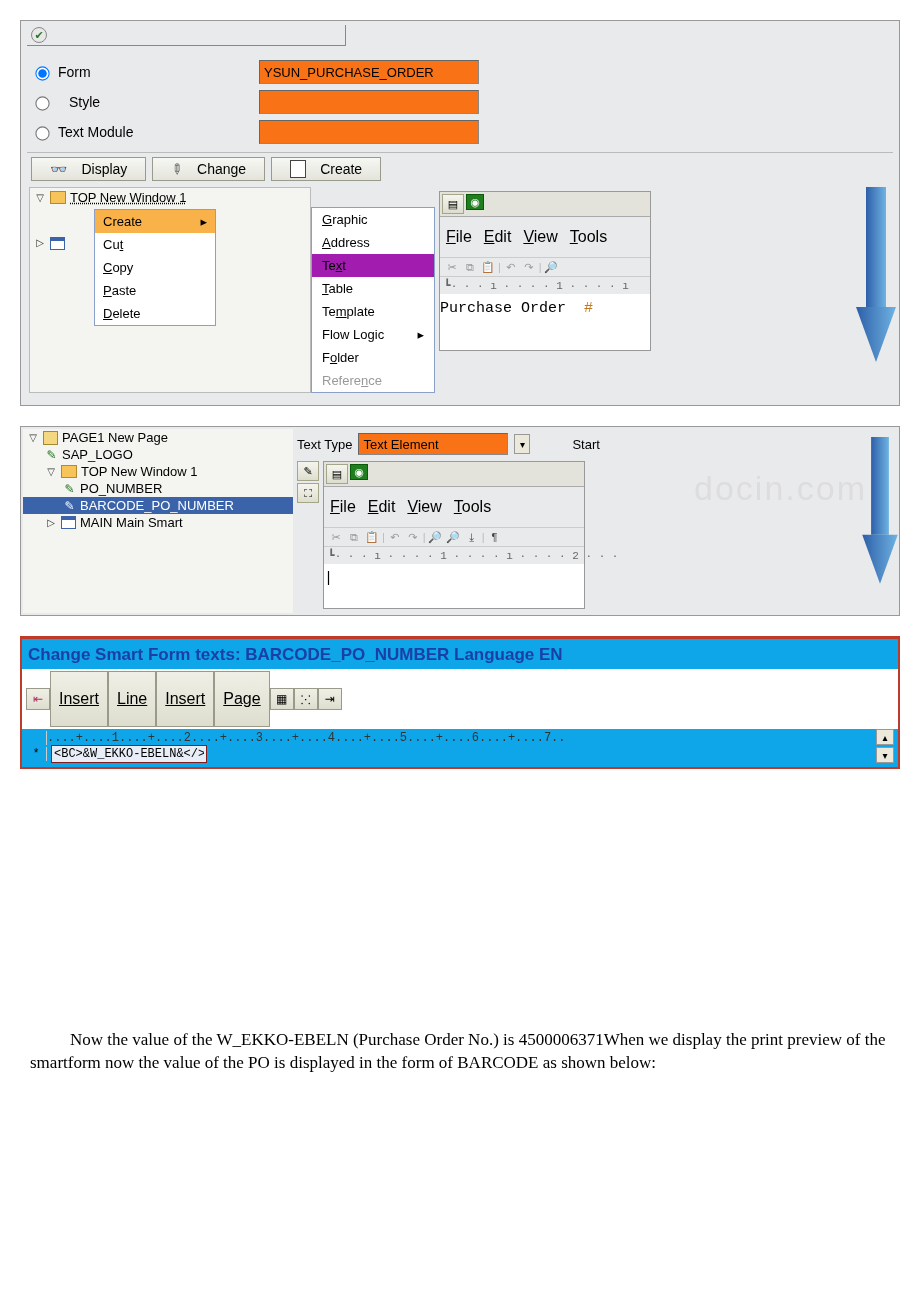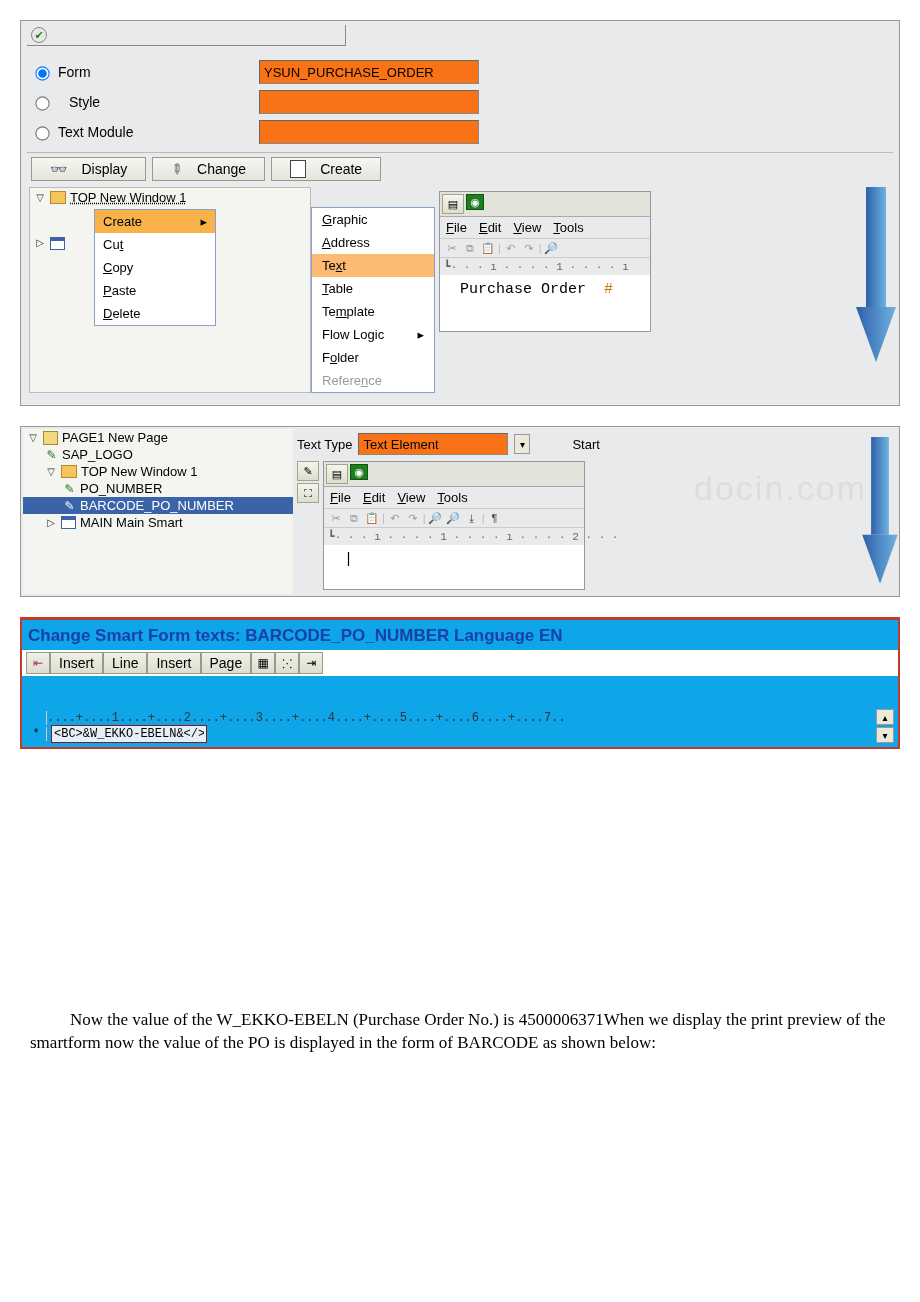--- a/index.html
+++ b/index.html
@@ -142,21 +142,21 @@
     align-items: center;
   }
   .submenu-col {
     width: 122px;
     background: #fff;
     border: 1px solid #8aa0c8;
     margin-top: 20px;
     font-size: 13px;
   }
   .submenu-item { padding: 4px 10px; }
-  .submenu-item.highlight { background: #fdba74; }
+  .submenu-item.highlight { background: #a21caf; }
   .submenu-item.has-sub { display:flex; justify-content:space-between; align-items:center;}
   .submenu-item.disabled { color: #999; }
   .underline-letter { text-decoration: underline; }
   
   .editor-preview {
     flex: 1;
     position: relative;
     padding: 4px 4px;
   }
   .mini-editor {
@@ -177,22 +177,22 @@
     background: linear-gradient(#f5f5ef,#dedecf);
     border: 1px solid #a5a58a;
     display: inline-flex;
     align-items: center;
     justify-content: center;
     font-size: 11px;
   }
   .mini-menubar {
     display: flex;
     gap: 12px;
-    padding: 3px 6px;
-    font-size: 13px;
+    padding: 11px 6px;
+    font-size: 16px;
   }
   .mini-iconbar {
     display: flex;
     gap: 2px;
     padding: 2px 4px;
     border-top: 1px solid #ccc;
     border-bottom: 1px solid #ccc;
     font-size: 11px;
     color: #9a9a9a;
     align-items: center;
@@ -202,21 +202,21 @@
   .mini-icon.green { background:#1f7f1f; color:#fff; border:1px solid #0a5a0a;}
   .mini-ruler {
     padding: 2px 4px;
     font-family: "Courier New", monospace;
     font-size: 11px;
     color: #666;
     white-space: pre;
   }
   .mini-body {
     background: #fff;
-    padding: 6px 4px 18px 20px;
+    padding: 6px 4px 18px 0;
     font-family: "Courier New", monospace;
     font-size: 15px;
     min-height: 32px;
   }
   
   .big-arrow {
     position: absolute;
     right: -10px;
     top: 0;
   }
@@ -295,23 +295,24 @@
   .panel3-toolbar {
     display: flex;
     gap: 0;
     padding: 2px 4px;
     align-items: center;
     background: #fff;
   }
   .p3-btn {
     background: linear-gradient(#f0efe6,#dedecf);
     border: 1px solid #9a9a8a;
-    padding: 2px 8px;
-    font-size: 14px;
+    padding: 18px 8px;
+    font-size: 16px;
     cursor: pointer;
+    text-decoration: underline;
   }
   .p3-iconbtn {
     width: 22px; height: 20px;
     background: linear-gradient(#f0efe6,#dedecf);
     border: 1px solid #9a9a8a;
     display: inline-flex;
     align-items: center;
     justify-content: center;
     font-size: 12px;
   }
@@ -606,21 +607,21 @@
     <span class="p3-iconbtn" style="color:#b02a6a;">⇤</span>
     <button class="p3-btn">Insert</button>
     <button class="p3-btn">Line</button>
     <button class="p3-btn">Insert</button>
     <button class="p3-btn">Page</button>
     <span class="p3-iconbtn">▦</span>
     <span class="p3-iconbtn">⁙</span>
     <span class="p3-iconbtn">⇥</span>
   </div>
 
-  <div style="display:flex;margin-top:33px;">
+  <div style="display:flex;">
     <div style="flex:1;">
       <div class="ruler-row">
         <span class="row-prefix">&nbsp;</span>
         <span class="ruler-text">....+....1....+....2....+....3....+....4....+....5....+....6....+....7..</span>
       </div>
       <div class="code-row">
         <span class="row-prefix">*</span>
         <input class="code-input" type="text" value="&lt;BC&gt;&amp;W_EKKO-EBELN&amp;&lt;/&gt;" style="">
       </div>
     </div>

